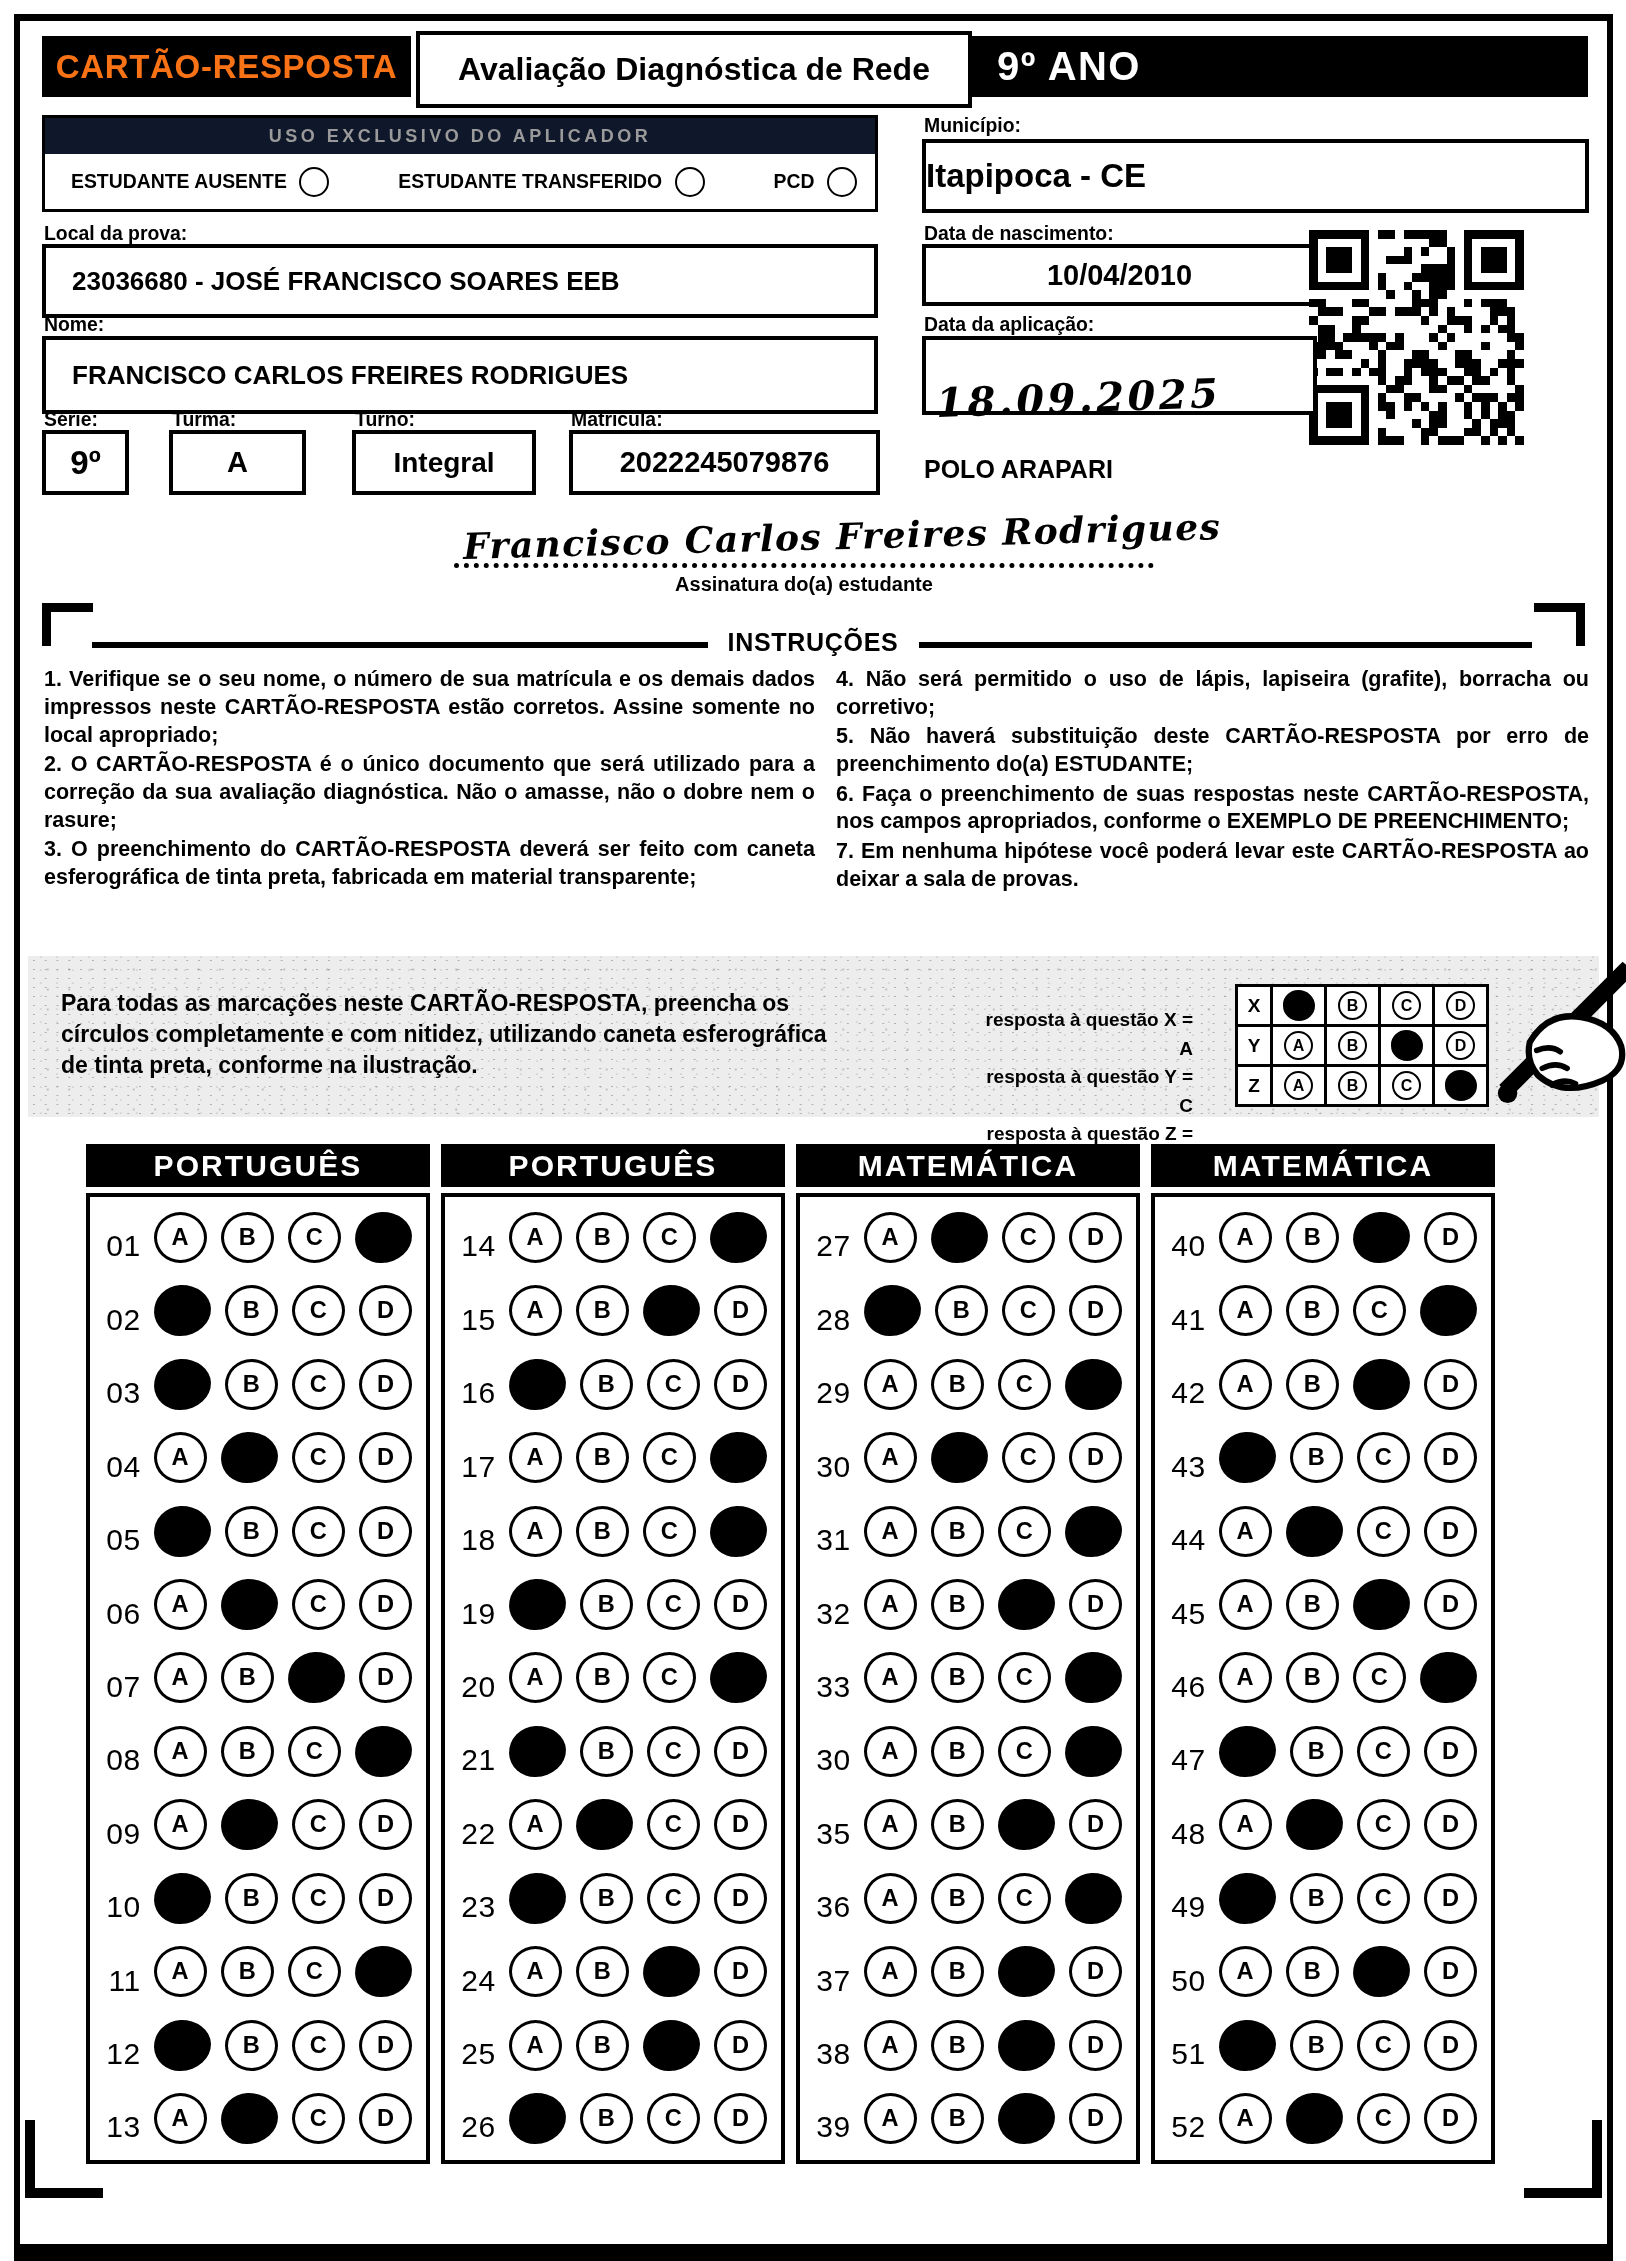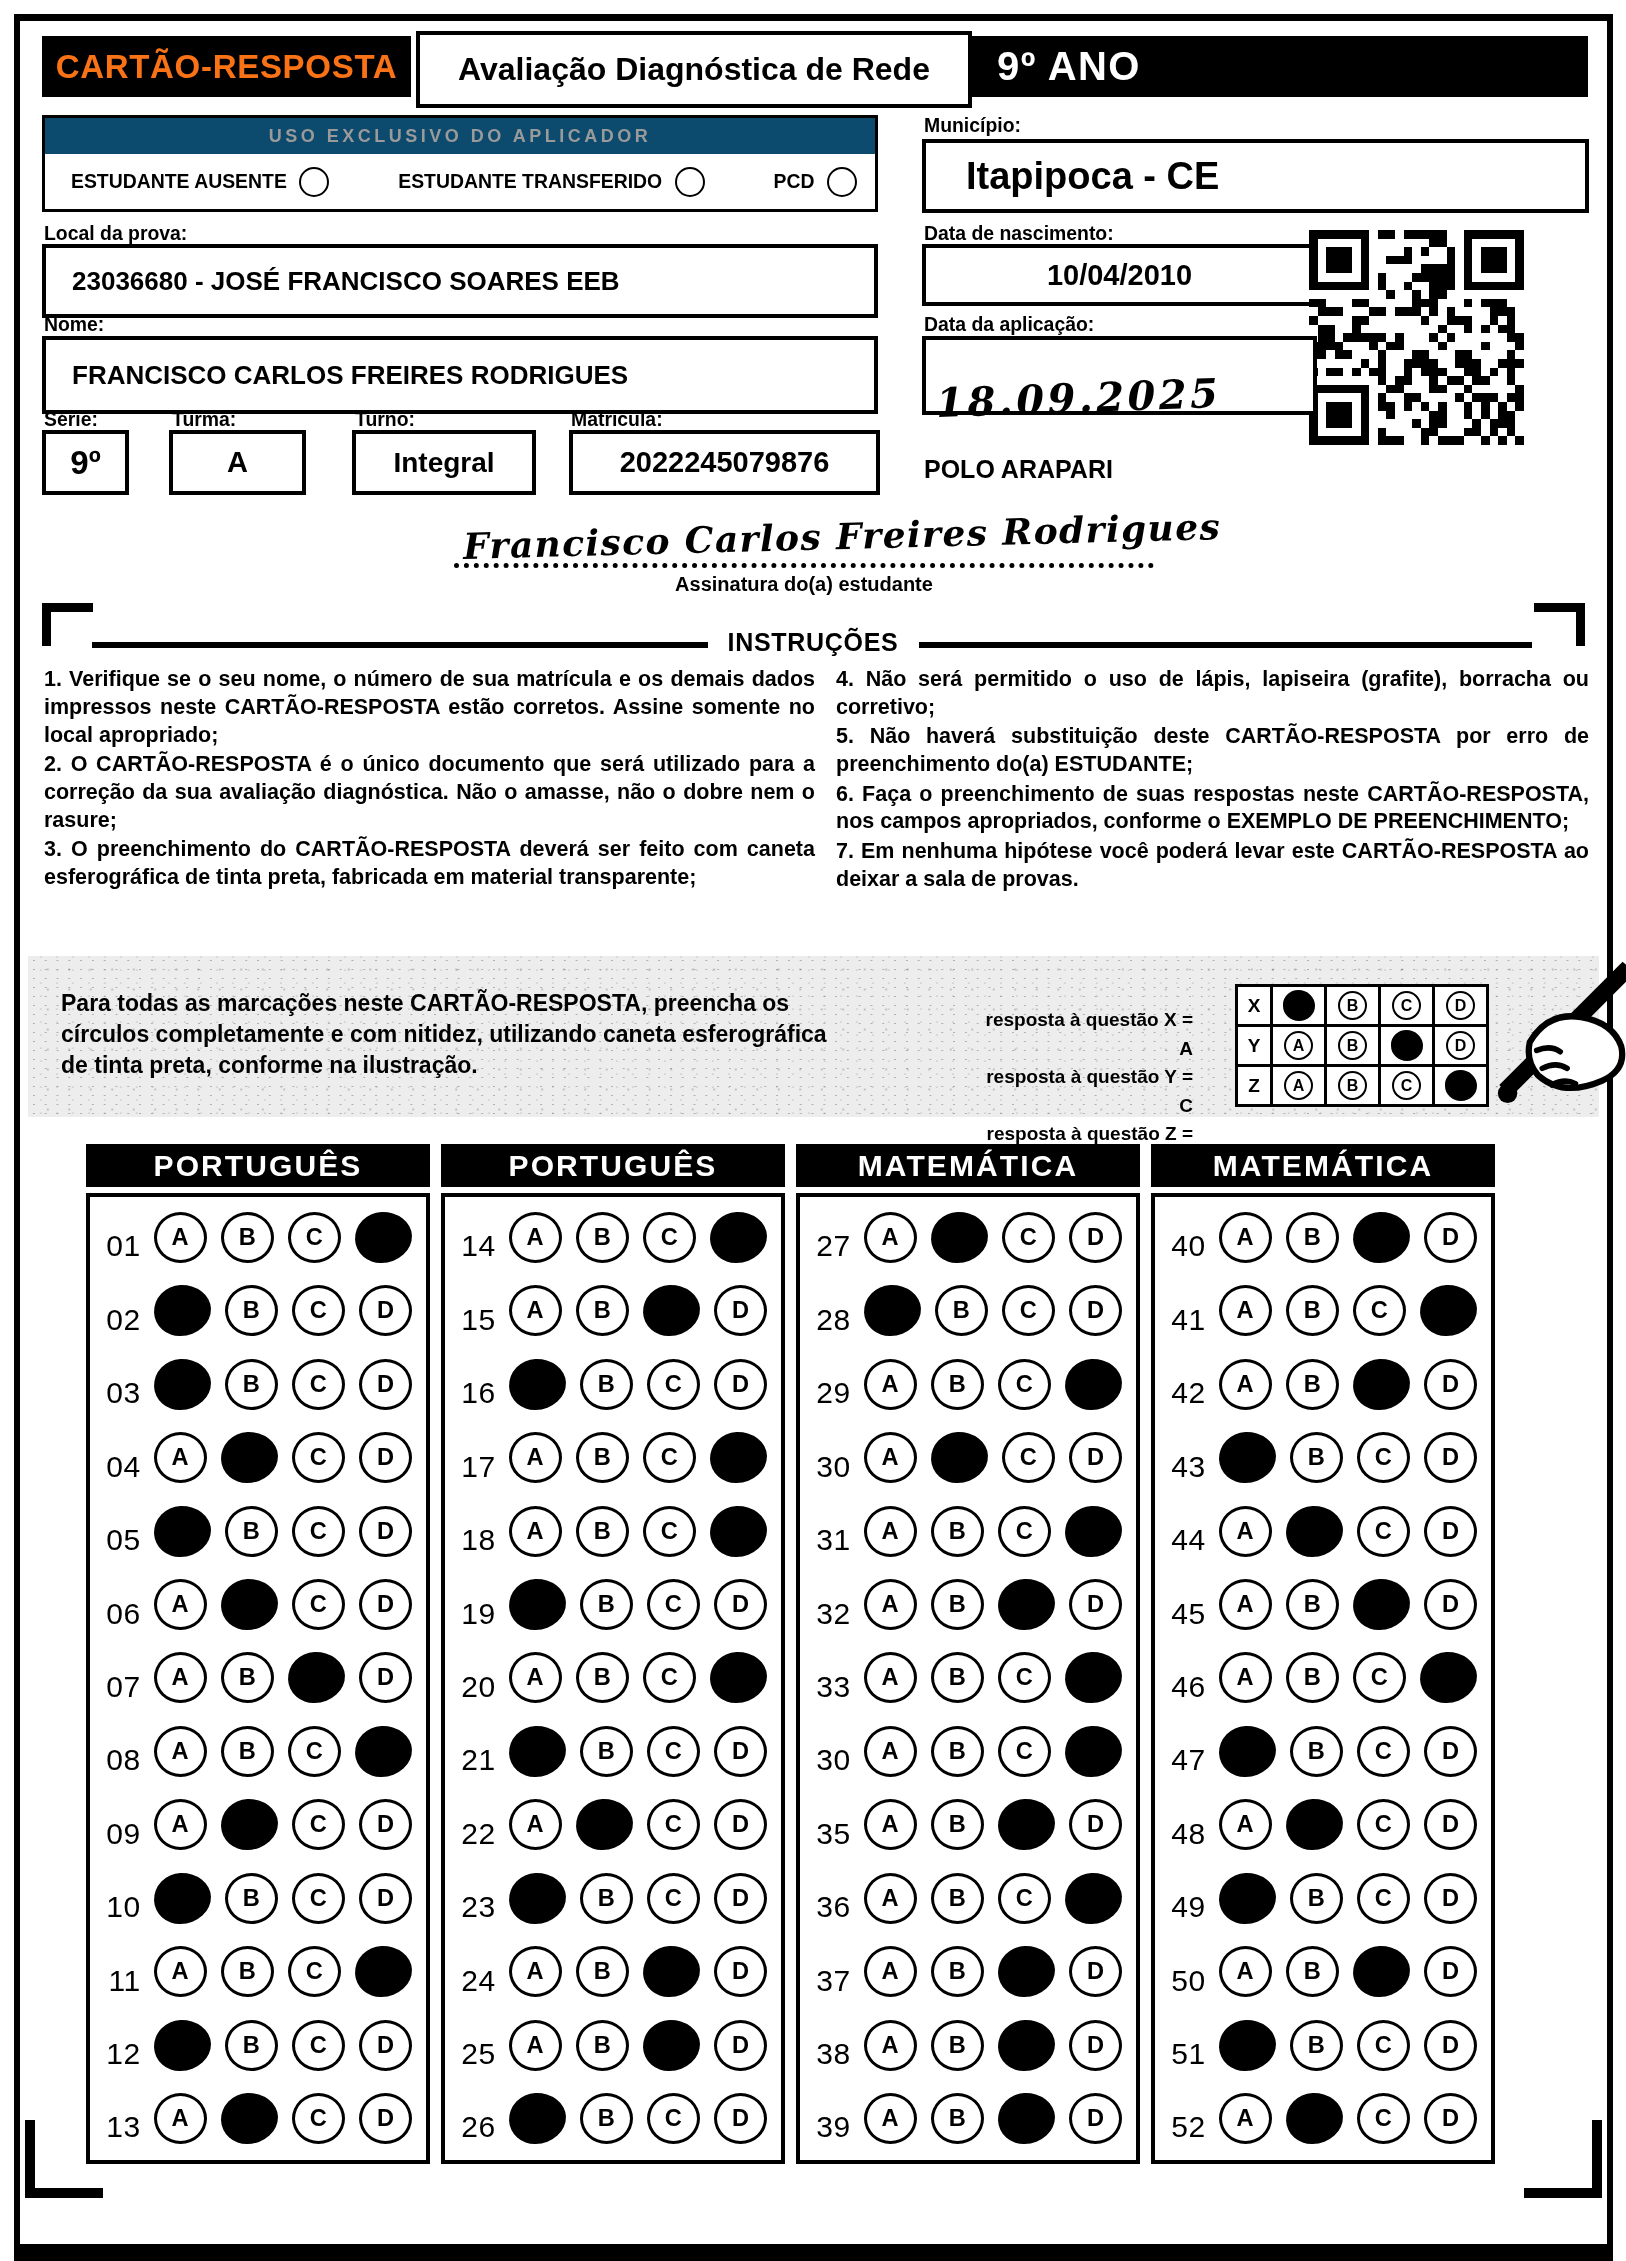--- a/index.html
+++ b/index.html
@@ -14,21 +14,21 @@
   .bottom-bar{left:14px;top:2244px;width:1599px;height:16.6px;background:#000;}
 
   
   .hd-black{background:#000;color:#f97316;display:flex;align-items:center;justify-content:center;}
   .card-title{left:42px;top:36px;width:369px;height:61px;font-size:33px;font-weight:bold;letter-spacing:0.7px;}
   .exam-box{left:416px;top:30.5px;width:548px;height:69px;background:#fff;border:4.9px solid #000;display:flex;align-items:center;justify-content:center;font-size:32px;font-weight:bold;}
   .grade-box{left:968px;top:36px;width:620px;height:61px;background:#000;color:#fff;display:flex;align-items:center;font-size:40px;font-weight:bold;padding-left:29px;box-sizing:border-box;letter-spacing:1.4px;}
 
   
   .ap-box{left:42px;top:115px;width:836px;height:97px;border:3.5px solid #000;box-sizing:border-box;}
-  .ap-bar{position:absolute;left:0;top:0;right:0;height:36px;background:#0c4a6e;color:#9a9a9a;display:flex;align-items:center;justify-content:center;font-size:18px;font-weight:bold;letter-spacing:3.5px;}
+  .ap-bar{position:absolute;left:0;top:0;right:0;height:36px;background:#0f172a;color:#9a9a9a;display:flex;align-items:center;justify-content:center;font-size:18px;font-weight:bold;letter-spacing:3.5px;}
   .ap-row{position:absolute;left:0;top:36px;right:0;bottom:0;display:flex;align-items:center;justify-content:space-between;padding:0 18px;}
   .ap-item{display:flex;align-items:center;gap:12.5px;}
   .ap-label{font-size:19.4px;font-weight:bold;margin-left:8px;}
   .ap-circle{width:26px;height:26px;border:2.8px solid #000;border-radius:50%;display:inline-block;background:#fff;}
 
   
   .flabel{font-size:19.4px;font-weight:bold;}
   .fbox{border:4.2px solid #000;box-sizing:border-box;display:flex;align-items:center;background:#fff;}
   .fval{font-size:26px;font-weight:bold;}
 
@@ -104,21 +104,21 @@
       </div>
       <div class="ap-item">
         <span class="ap-label">PCD</span>
         <span class="ap-circle"></span>
       </div>
     </div>
 </div>
 
 <div class="abs flabel" style="left:924px;top:114px;">Município:</div>
 <div class="abs fbox" style="left:922px;top:139px;width:667px;height:74px;">
-  <span class="fval" style="padding-left:40px;font-size:38px;">Itapipoca - CE</span>
+  <span class="fval" style="font-size:33px;">Itapipoca - CE</span>
 </div>
 
 <div class="abs flabel" style="left:44px;top:222px;">Local da prova:</div>
 <div class="abs fbox" style="left:42px;top:244px;width:836px;height:74px;">
   <span class="fval" style="padding-left:26px;">23036680 - JOSÉ FRANCISCO SOARES EEB</span>
 </div>
 
 <div class="abs flabel" style="left:924px;top:222px;">Data de nascimento:</div>
 <div class="abs fbox" style="left:922px;top:244px;width:395px;height:62px;justify-content:center;">
   <span class="fval" style="font-size:29px;">10/04/2010</span>

